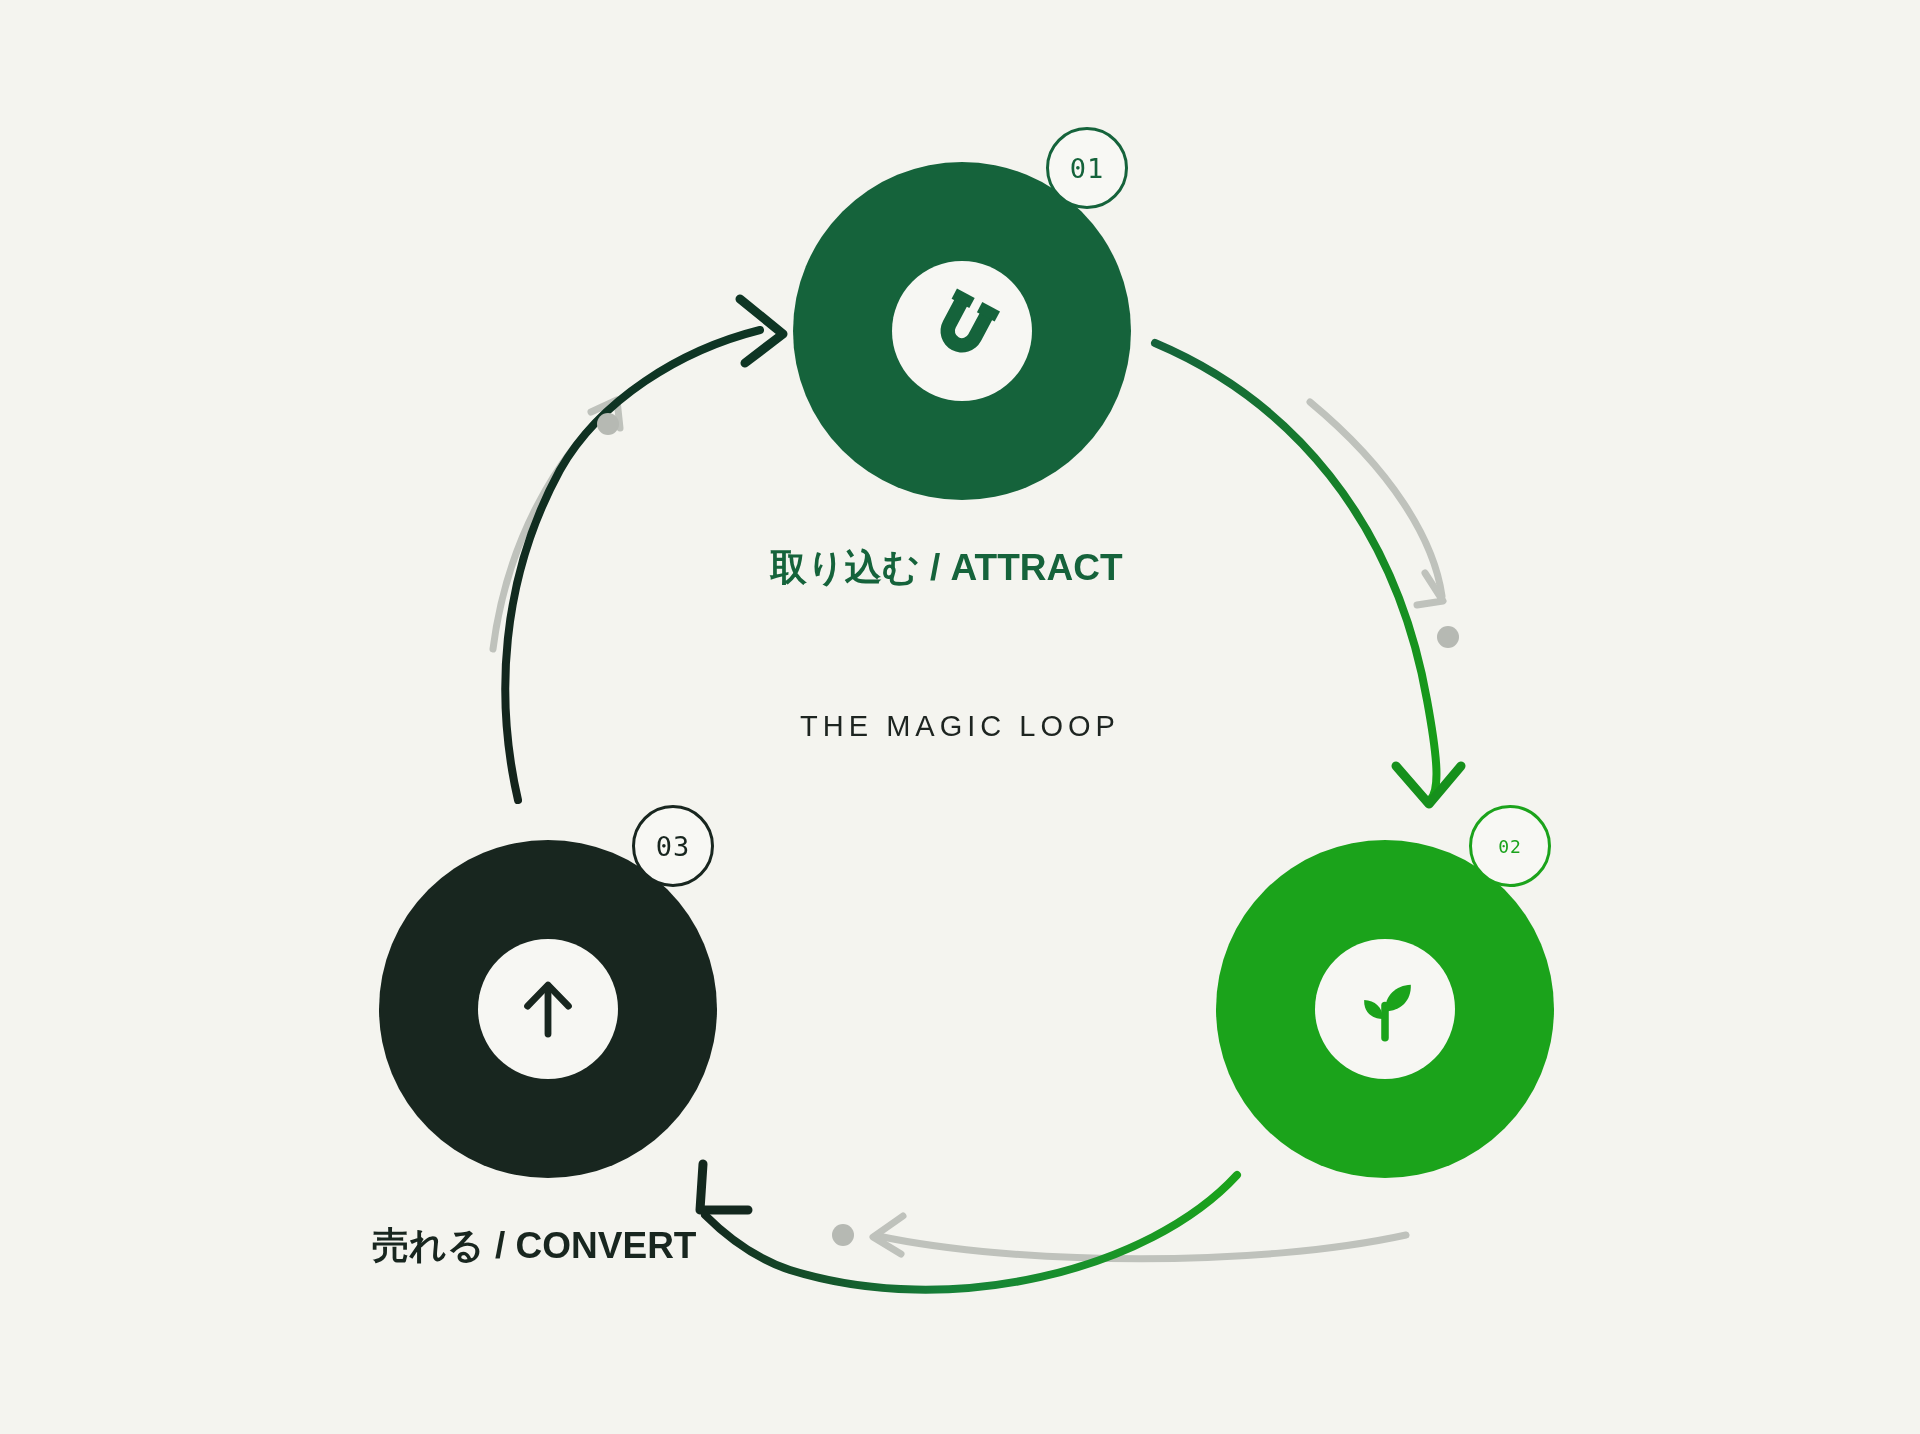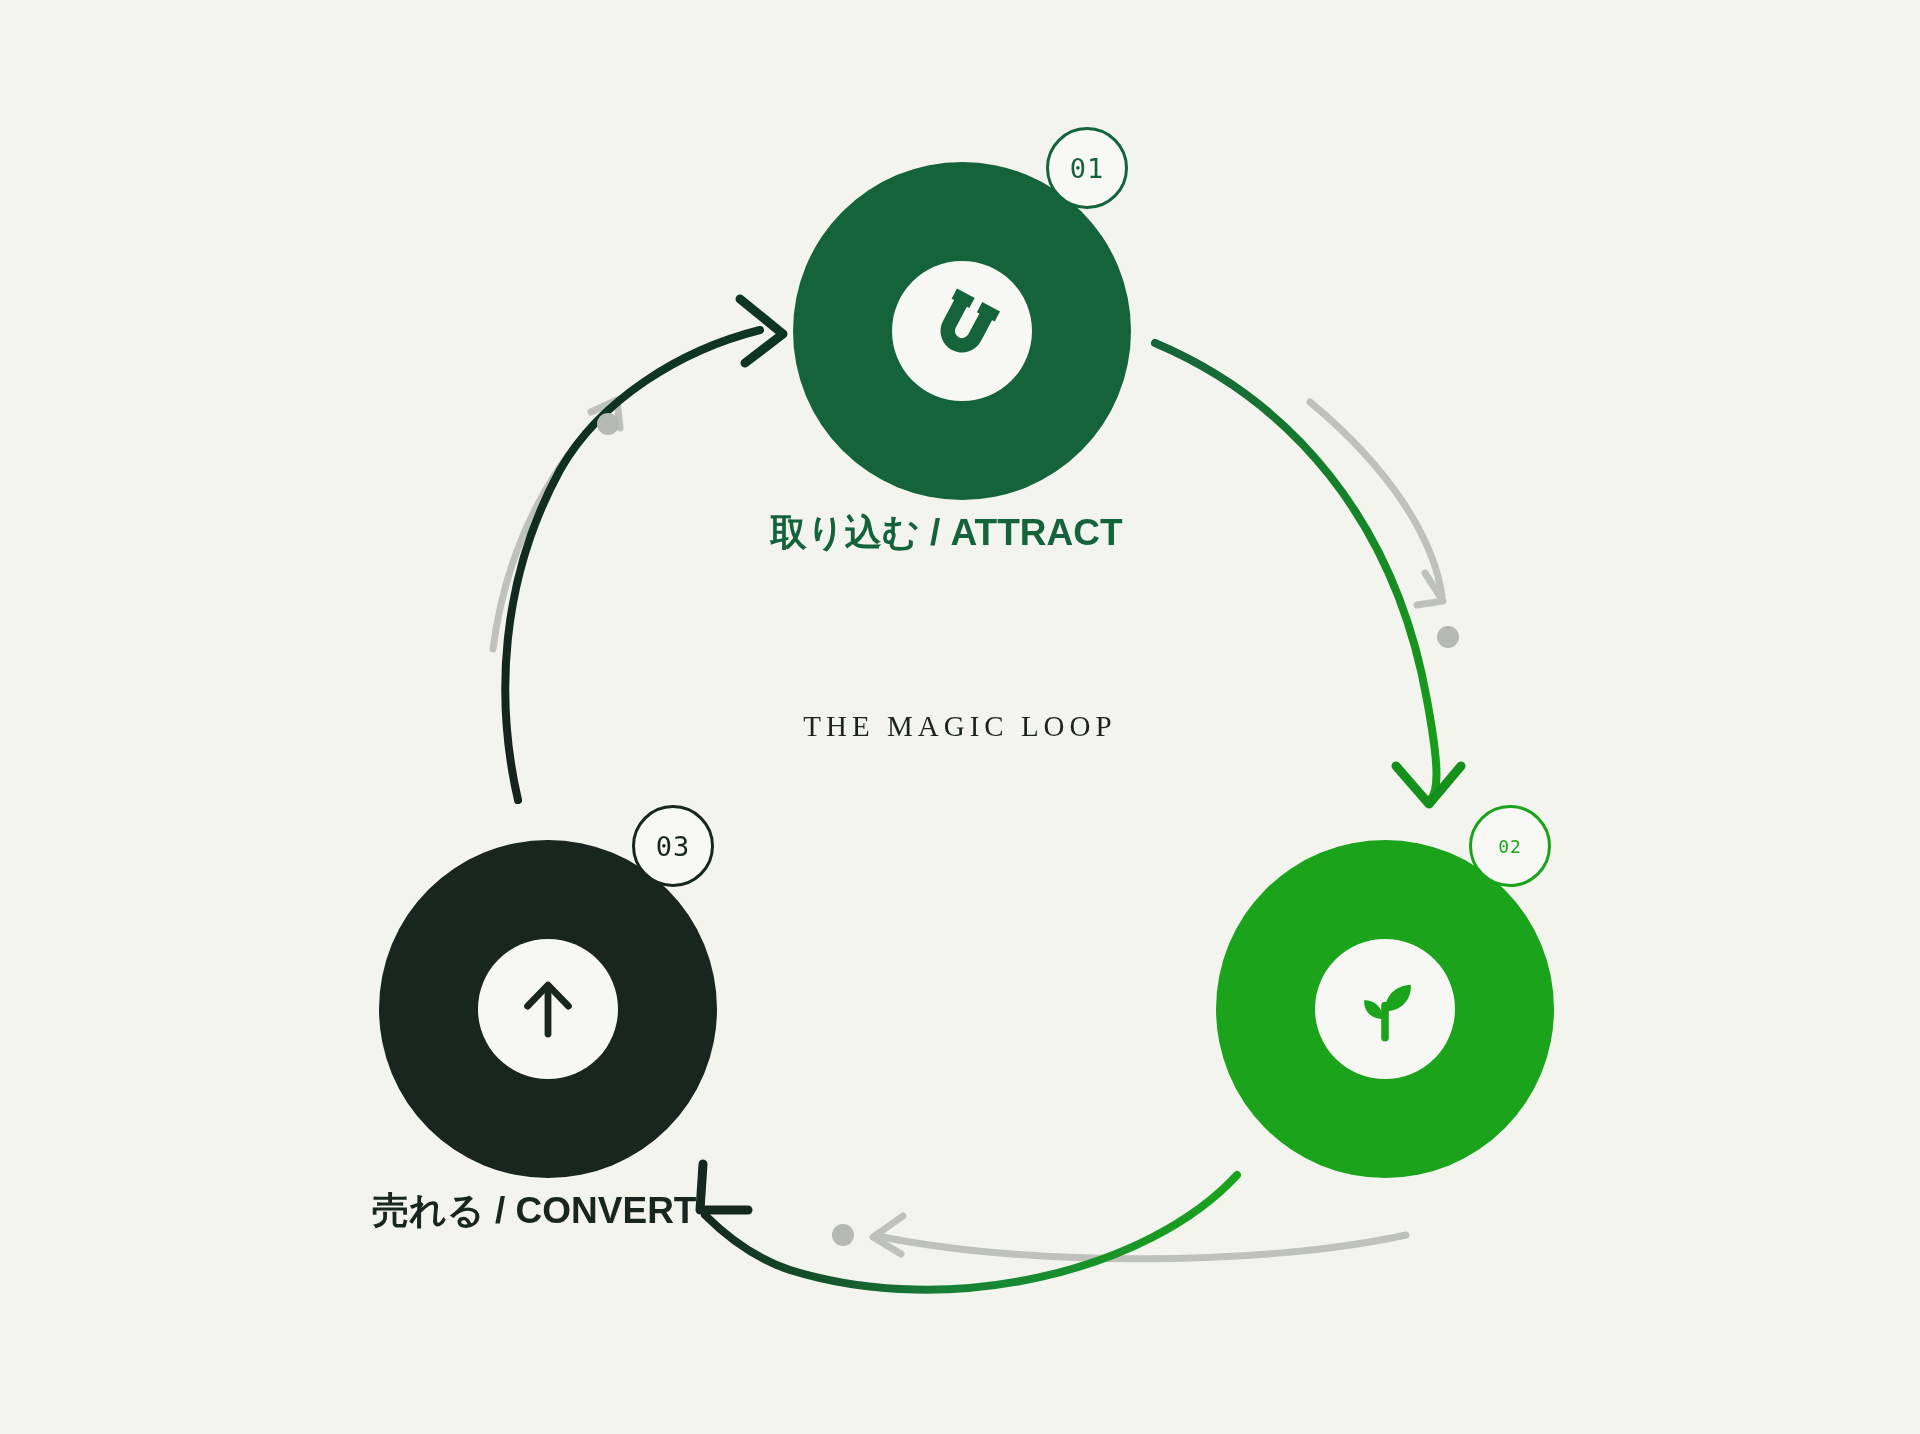--- a/index.html
+++ b/index.html
@@ -26,20 +26,21 @@
     font-family:"DejaVu Sans Mono","Liberation Mono",monospace;
     font-weight:400;
     letter-spacing:1px;
     box-sizing:border-box;
   }
   .label{
     position:absolute;
     font-weight:700;
     white-space:nowrap;
     font-family:"Liberation Sans","DejaVu Sans",sans-serif;
+    margin-top:35px;
   }
 
   
   #node-attract{left:793px;top:162px;width:338px;height:338px;background:#15633B;}
   #node-attract .inner{width:140px;height:140px;}
   #badge-01{left:1046px;top:127px;width:82px;height:82px;border:3px solid #15633B;color:#15633B;font-size:27px;}
   #label-attract{left:770px;top:508px;font-size:37px;color:#15633B;}
 
   
   #node-nurture{left:1216px;top:840px;width:338px;height:338px;background:#1BA31B;}
@@ -49,21 +50,21 @@
 
   
   #node-convert{left:379px;top:840px;width:338px;height:338px;background:#18261F;}
   #node-convert .inner{width:140px;height:140px;}
   #badge-03{left:632px;top:805px;width:82px;height:82px;border:3px solid #18261F;color:#18261F;font-size:27px;}
   #label-convert{left:372px;top:1186px;font-size:37px;color:#18261F;}
 
   
   #center-caption{
     position:absolute;left:0;top:710px;width:1920px;text-align:center;
-    font-family:Liberation Serif, serif;
+    font-family:Liberation Sans, sans-serif;
     font-size:29px;letter-spacing:5px;color:#1D2420;font-weight:400;
   }
 </style>
 </head>
 <body>
 
 <div id="stage">
 
   <svg id="loop" viewBox="0 0 1920 1434">
     <defs>

